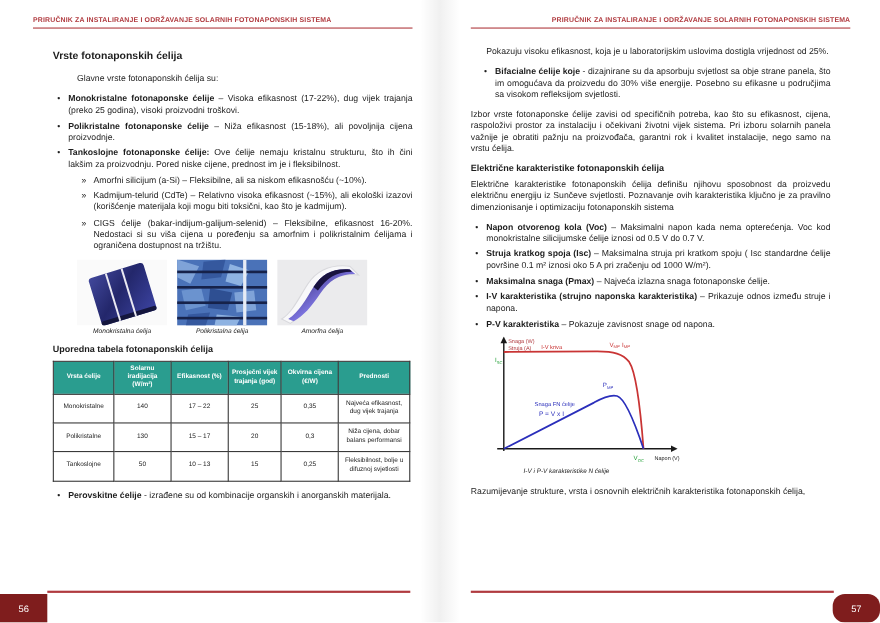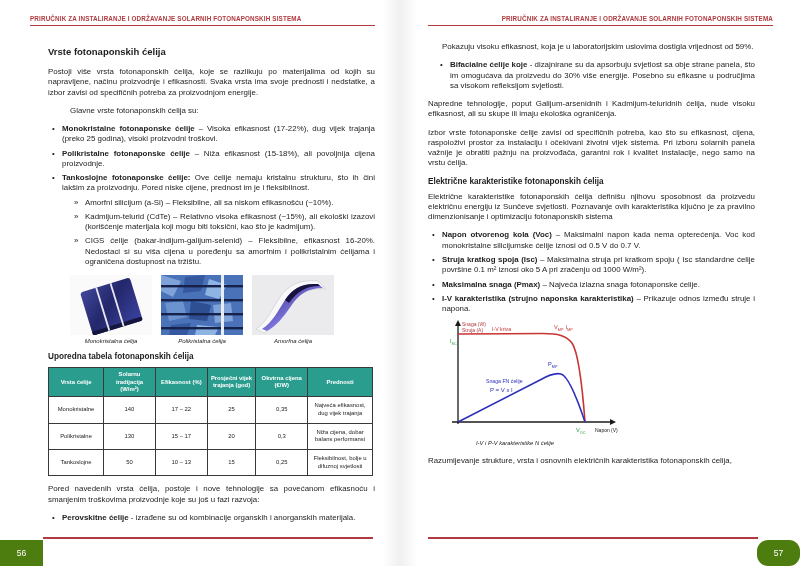--- a/index.html
+++ b/index.html
@@ -47,21 +47,21 @@
   
   table.cmp{border-collapse:collapse;width:325px;margin:2px 0 8px;font-size:5.9px;}
   table.cmp th{background:#2a9d8f;color:#fff;font-weight:bold;border:1px solid #3a3a3a;
     padding:3px 2px;text-align:center;line-height:1.25;}
   table.cmp td{border:1px solid #3a3a3a;padding:5px 2px;text-align:center;line-height:1.3;}
 
   
   .foot-rule{position:absolute;bottom:27px;height:2px;background:#b03a3f;}
   .page-left .foot-rule{left:43px;width:330px;}
   .page-right .foot-rule{left:28px;width:330px;}
-  .page-num{position:absolute;bottom:0;width:43px;height:26px;background:#4d7c0f;
+  .page-num{position:absolute;bottom:0;width:43px;height:26px;background:#7f1d1d;
     color:#fff;font-size:8.5px;display:flex;align-items:center;justify-content:center;}
   .page-left .page-num{left:0;}
   .page-right .page-num{right:0;border-radius:11px;}
 
   
   .chart-wrap{margin:6px 0 0 20px;}
   .chart-wrap svg{display:block;width:250px;height:118px;}
   svg text{font-family:"Liberation Sans", sans-serif;}
   .chart-caption{font-size:5.8px;font-style:italic;margin:2px 0 10px 28px;color:#222;}
 </style>
@@ -69,21 +69,20 @@
 <body>
 
 <div class="gutter"></div>
 
 <div class="page page-left">
   <div class="running-head">PRIRUČNIK ZA INSTALIRANJE I ODRŽAVANJE SOLARNIH FOTONAPONSKIH SISTEMA</div>
 
   <div class="content">
     <div class="h1">Vrste fotonaponskih ćelija</div>
 
-    <p class="body">Postoji više vrsta fotonaponskih ćelija, koje se razlikuju po materijalima od kojih su napravljene, načinu proizvodnje i efikasnosti. Svaka vrsta ima svoje prednosti i nedstatke, a izbor zavisi od specifičnih potreba za proizvodnjom energije.</p>
     <p class="body nojust">Glavne vrste fotonaponskih ćelija su:</p>
 
     <div class="bullet">
       <span class="txt"><b>Monokristalne fotonaponske ćelije</b><span> – Visoka efikasnost (17-22%), dug vijek trajanja (preko 25 godina), visoki proizvodni troškovi.</span></span>
     </div>
     <div class="bullet">
       <span class="txt"><b>Polikristalne fotonaponske ćelije</b><span> – Niža efikasnost (15-18%), ali povoljnija cijena proizvodnje.</span></span>
     </div>
     <div class="bullet">
       <span class="txt"><b>Tankoslojne fotonaponske ćelije:</b><span> Ove ćelije nemaju kristalnu strukturu, što ih čini lakšim za proizvodnju. Pored niske cijene, prednost im je i fleksibilnost.</span></span>
@@ -198,59 +197,60 @@
           <td>Tankoslojne</td>
           <td>50</td>
           <td>10 – 13</td>
           <td>15</td>
           <td>0,25</td>
           <td>Fleksibilnost, bolje u difuznoj svjetlosti</td>
         </tr>
       </tbody>
     </table>
 
-    <p class="body">Pored navedenih vrsta ćelija, postoje i nove tehnologije sa povećanom efikasnoću i smanjenim troškovima proizvodnje koje su još u fazi razvoja:</p>
 
     <div class="bullet">
       <span class="txt"><b>Perovskitne ćelije</b><span> - izrađene su od kombinacije organskih i anorganskih materijala.</span></span>
     </div>
   </div>
 
   <div class="foot-rule"></div>
   <div class="page-num">56</div>
 </div>
 
 <div class="page page-right">
   <div class="running-head">PRIRUČNIK ZA INSTALIRANJE I ODRŽAVANJE SOLARNIH FOTONAPONSKIH SISTEMA</div>
 
   <div class="content">
-    <p class="body" style="margin-left:14px">Pokazuju visoku efikasnost, koja je u laboratorijskim uslovima dostigla vrijednost od 59%.</p>
+    <p class="body" style="margin-left:14px">Pokazuju visoku efikasnost, koja je u laboratorijskim uslovima dostigla vrijednost od 25%.</p>
 
     <div class="bullet" style="margin-left:8px;margin-bottom:8px">
       <span class="txt"><b>Bifacialne ćelije koje</b><span> - dizajnirane su da apsorbuju svjetlost sa obje strane panela, što im omogućava da proizvedu do 30% više energije. Posebno su efikasne u područjima sa visokom refleksijom svjetlosti.</span></span>
     </div>
 
-    <p class="body">Napredne tehnologije, poput Galijum-arsenidnih i Kadmijum-teluridnih ćelija, nude visoku efikasnost, ali su skupe ili imaju ekološka ograničenja.</p>
     <p class="body">Izbor vrste fotonaponske ćelije zavisi od specifičnih potreba, kao što su efikasnost, cijena, raspoloživi prostor za instalaciju i očekivani životni vijek sistema. Pri izboru solarnih panela važnije je obratiti pažnju na proizvođača, garantni rok i kvalitet instalacije, nego samo na vrstu ćelija.</p>
 
     <div class="h2">Električne karakteristike fotonaponskih ćelija</div>
 
     <p class="body">Električne karakteristike fotonaponskih ćelija definišu njihovu sposobnost da proizvedu električnu energiju iz Sunčeve svjetlosti. Poznavanje ovih karakteristika ključno je za pravilno dimenzionisanje i optimizaciju fotonaponskih sistema</p>
 
     <div class="bullet">
       <span class="txt"><b>Napon otvorenog kola (Voc)</b><span> – Maksimalni napon kada nema opterećenja. Voc kod monokristalne silicijumske ćelije iznosi od 0.5 V do 0.7 V.</span></span>
     </div>
     <div class="bullet">
       <span class="txt"><b>Struja kratkog spoja (Isc)</b><span> – Maksimalna struja pri kratkom spoju ( Isc standardne ćelije površine 0.1 m² iznosi oko 5 A pri zračenju od 1000 W/m²).</span></span>
     </div>
     <div class="bullet">
       <span class="txt"><b>Maksimalna snaga (Pmax)</b><span> – Najveća izlazna snaga fotonaponske ćelije.</span></span>
     </div>
     <div class="bullet">
       <span class="txt"><b>I-V karakteristika (strujno naponska karakteristika)</b><span> – Prikazuje odnos između struje i napona.</span></span>
+    </div>
+    <div class="bullet">
+      <span class="txt"><b>P-V karakteristika</b><span> – Pokazuje zavisnost snage od napona.</span></span>
     </div>
 
     <div class="chart-wrap">
       <svg viewBox="0 0 250 118">
 
         <line x1="10" y1="104" x2="10" y2="5" stroke="#1a1a1a" stroke-width="1.3"></line>
         <polygon points="7,6 13,6 10,0" fill="#1a1a1a"></polygon>
         <line x1="4" y1="102" x2="162" y2="102" stroke="#1a1a1a" stroke-width="1.3"></line>
         <polygon points="162,99 162,105 168,102" fill="#1a1a1a"></polygon>
 

